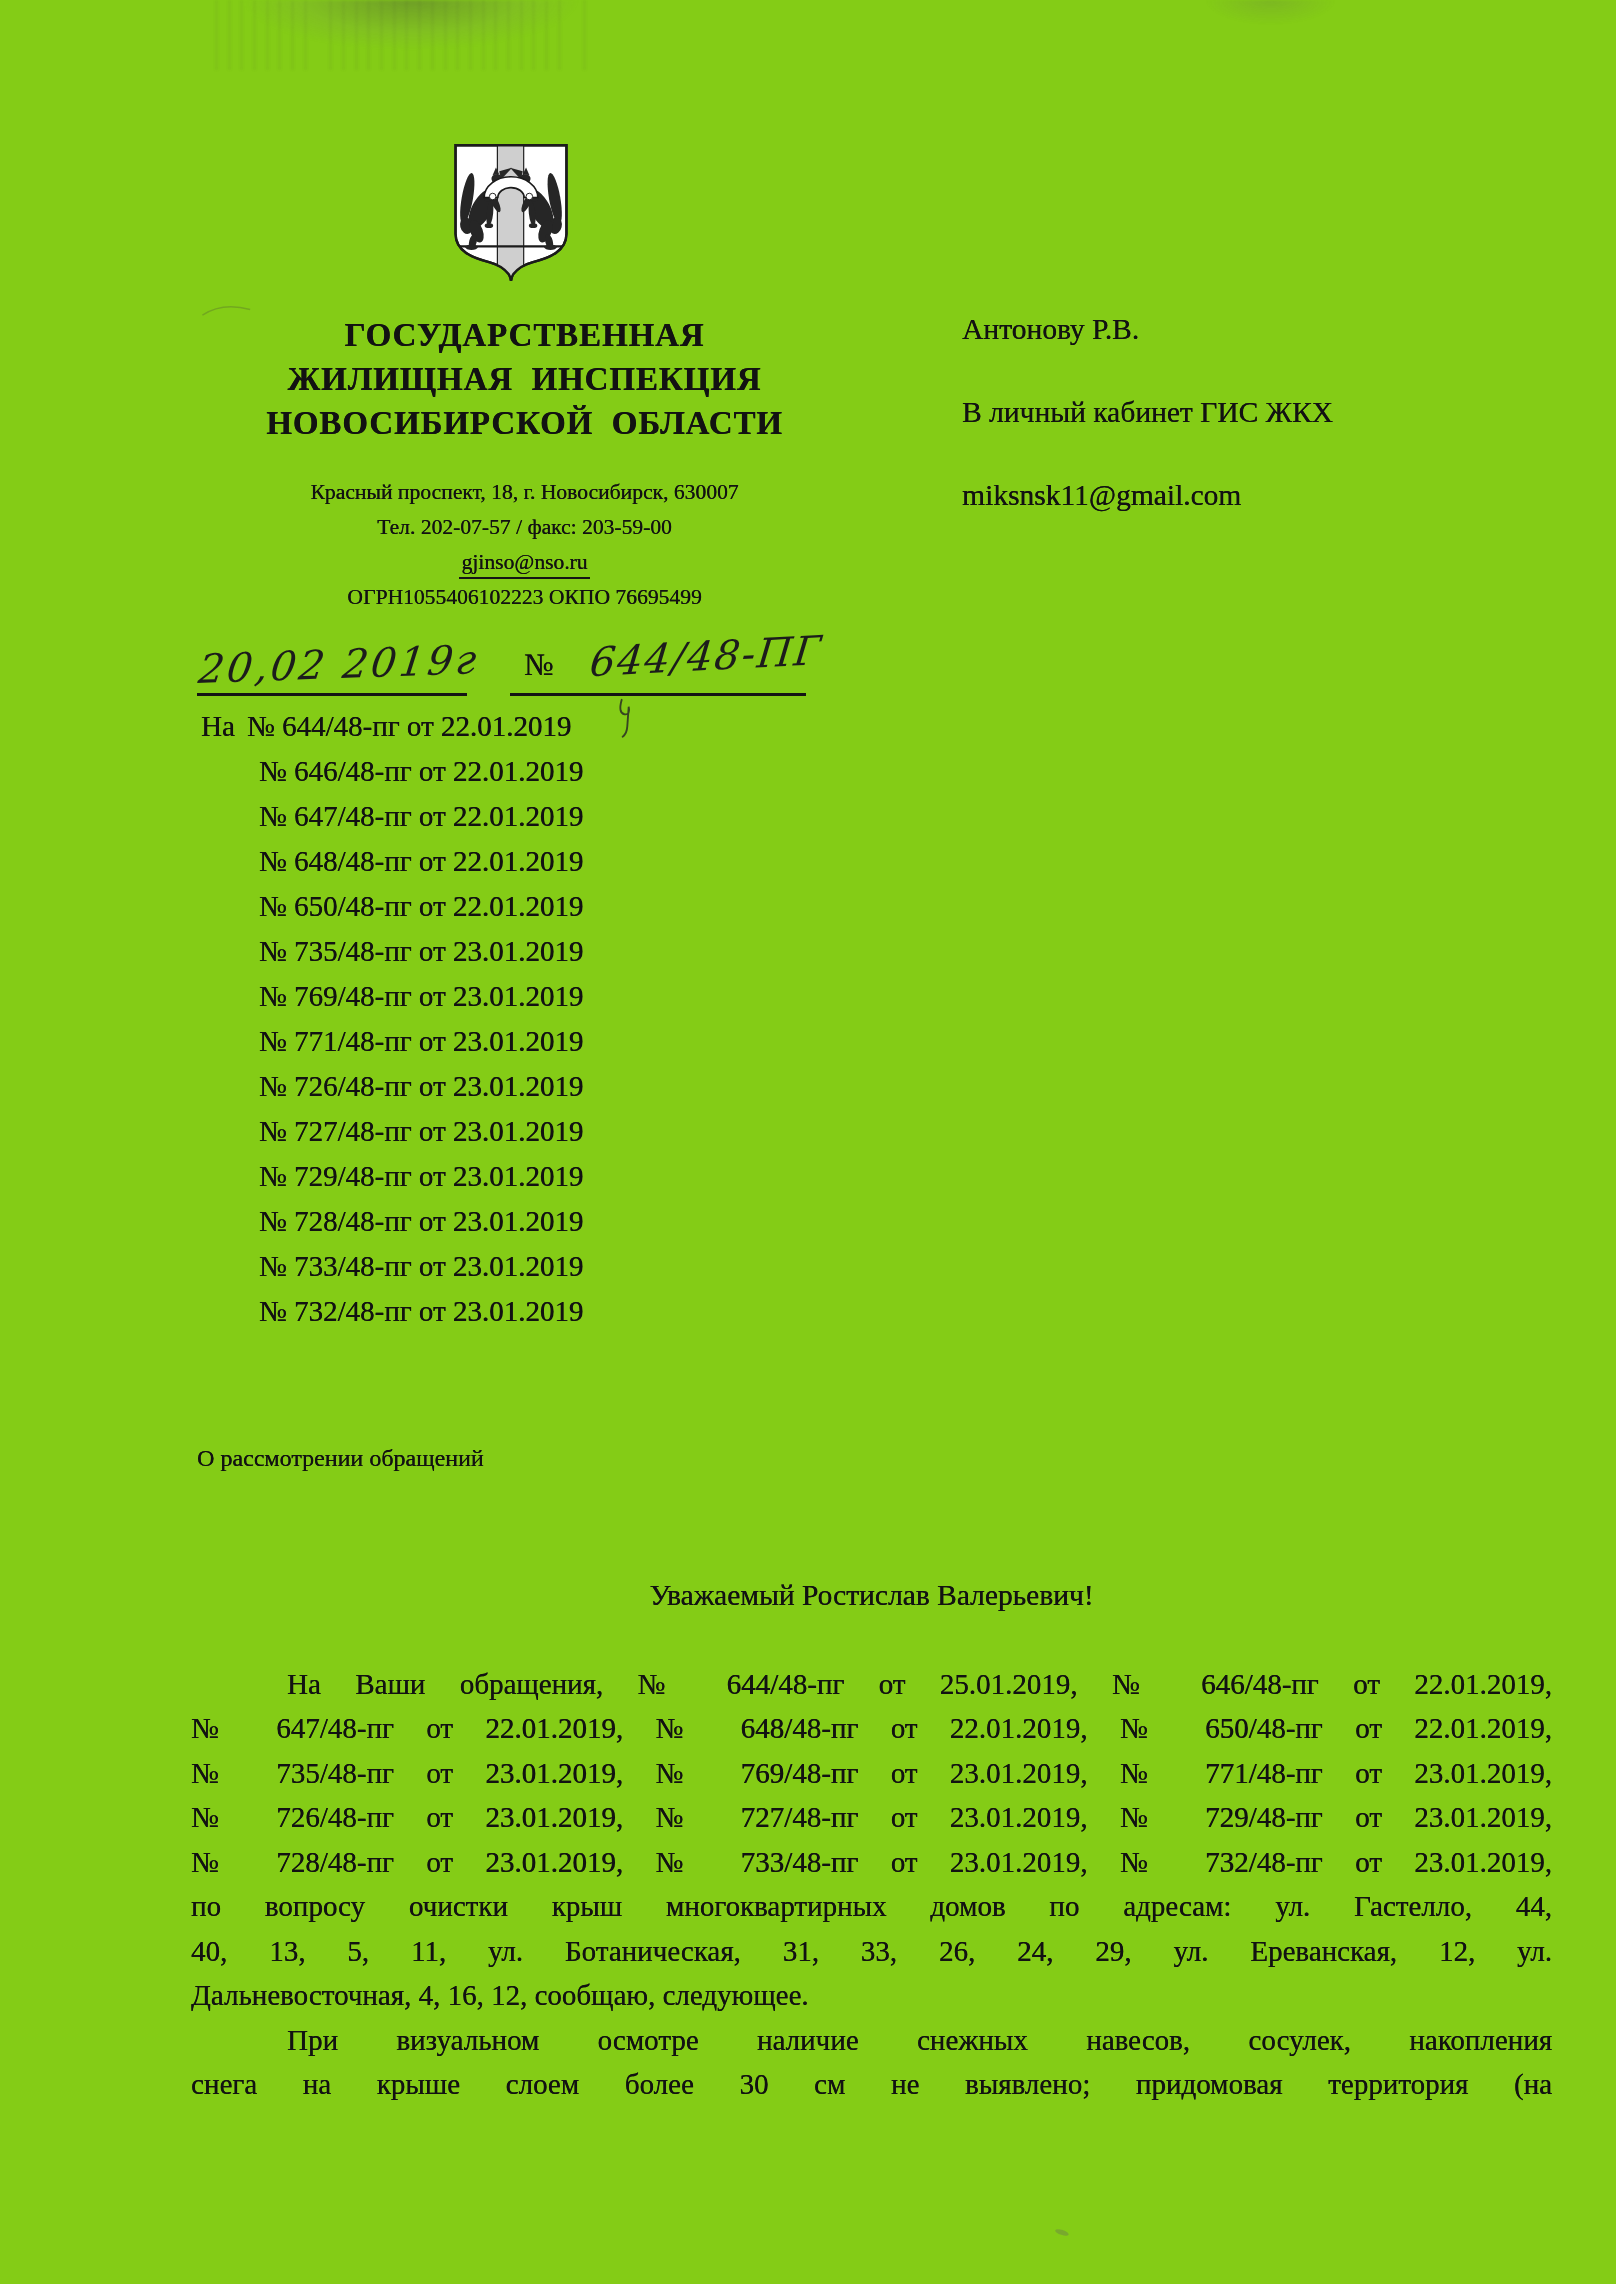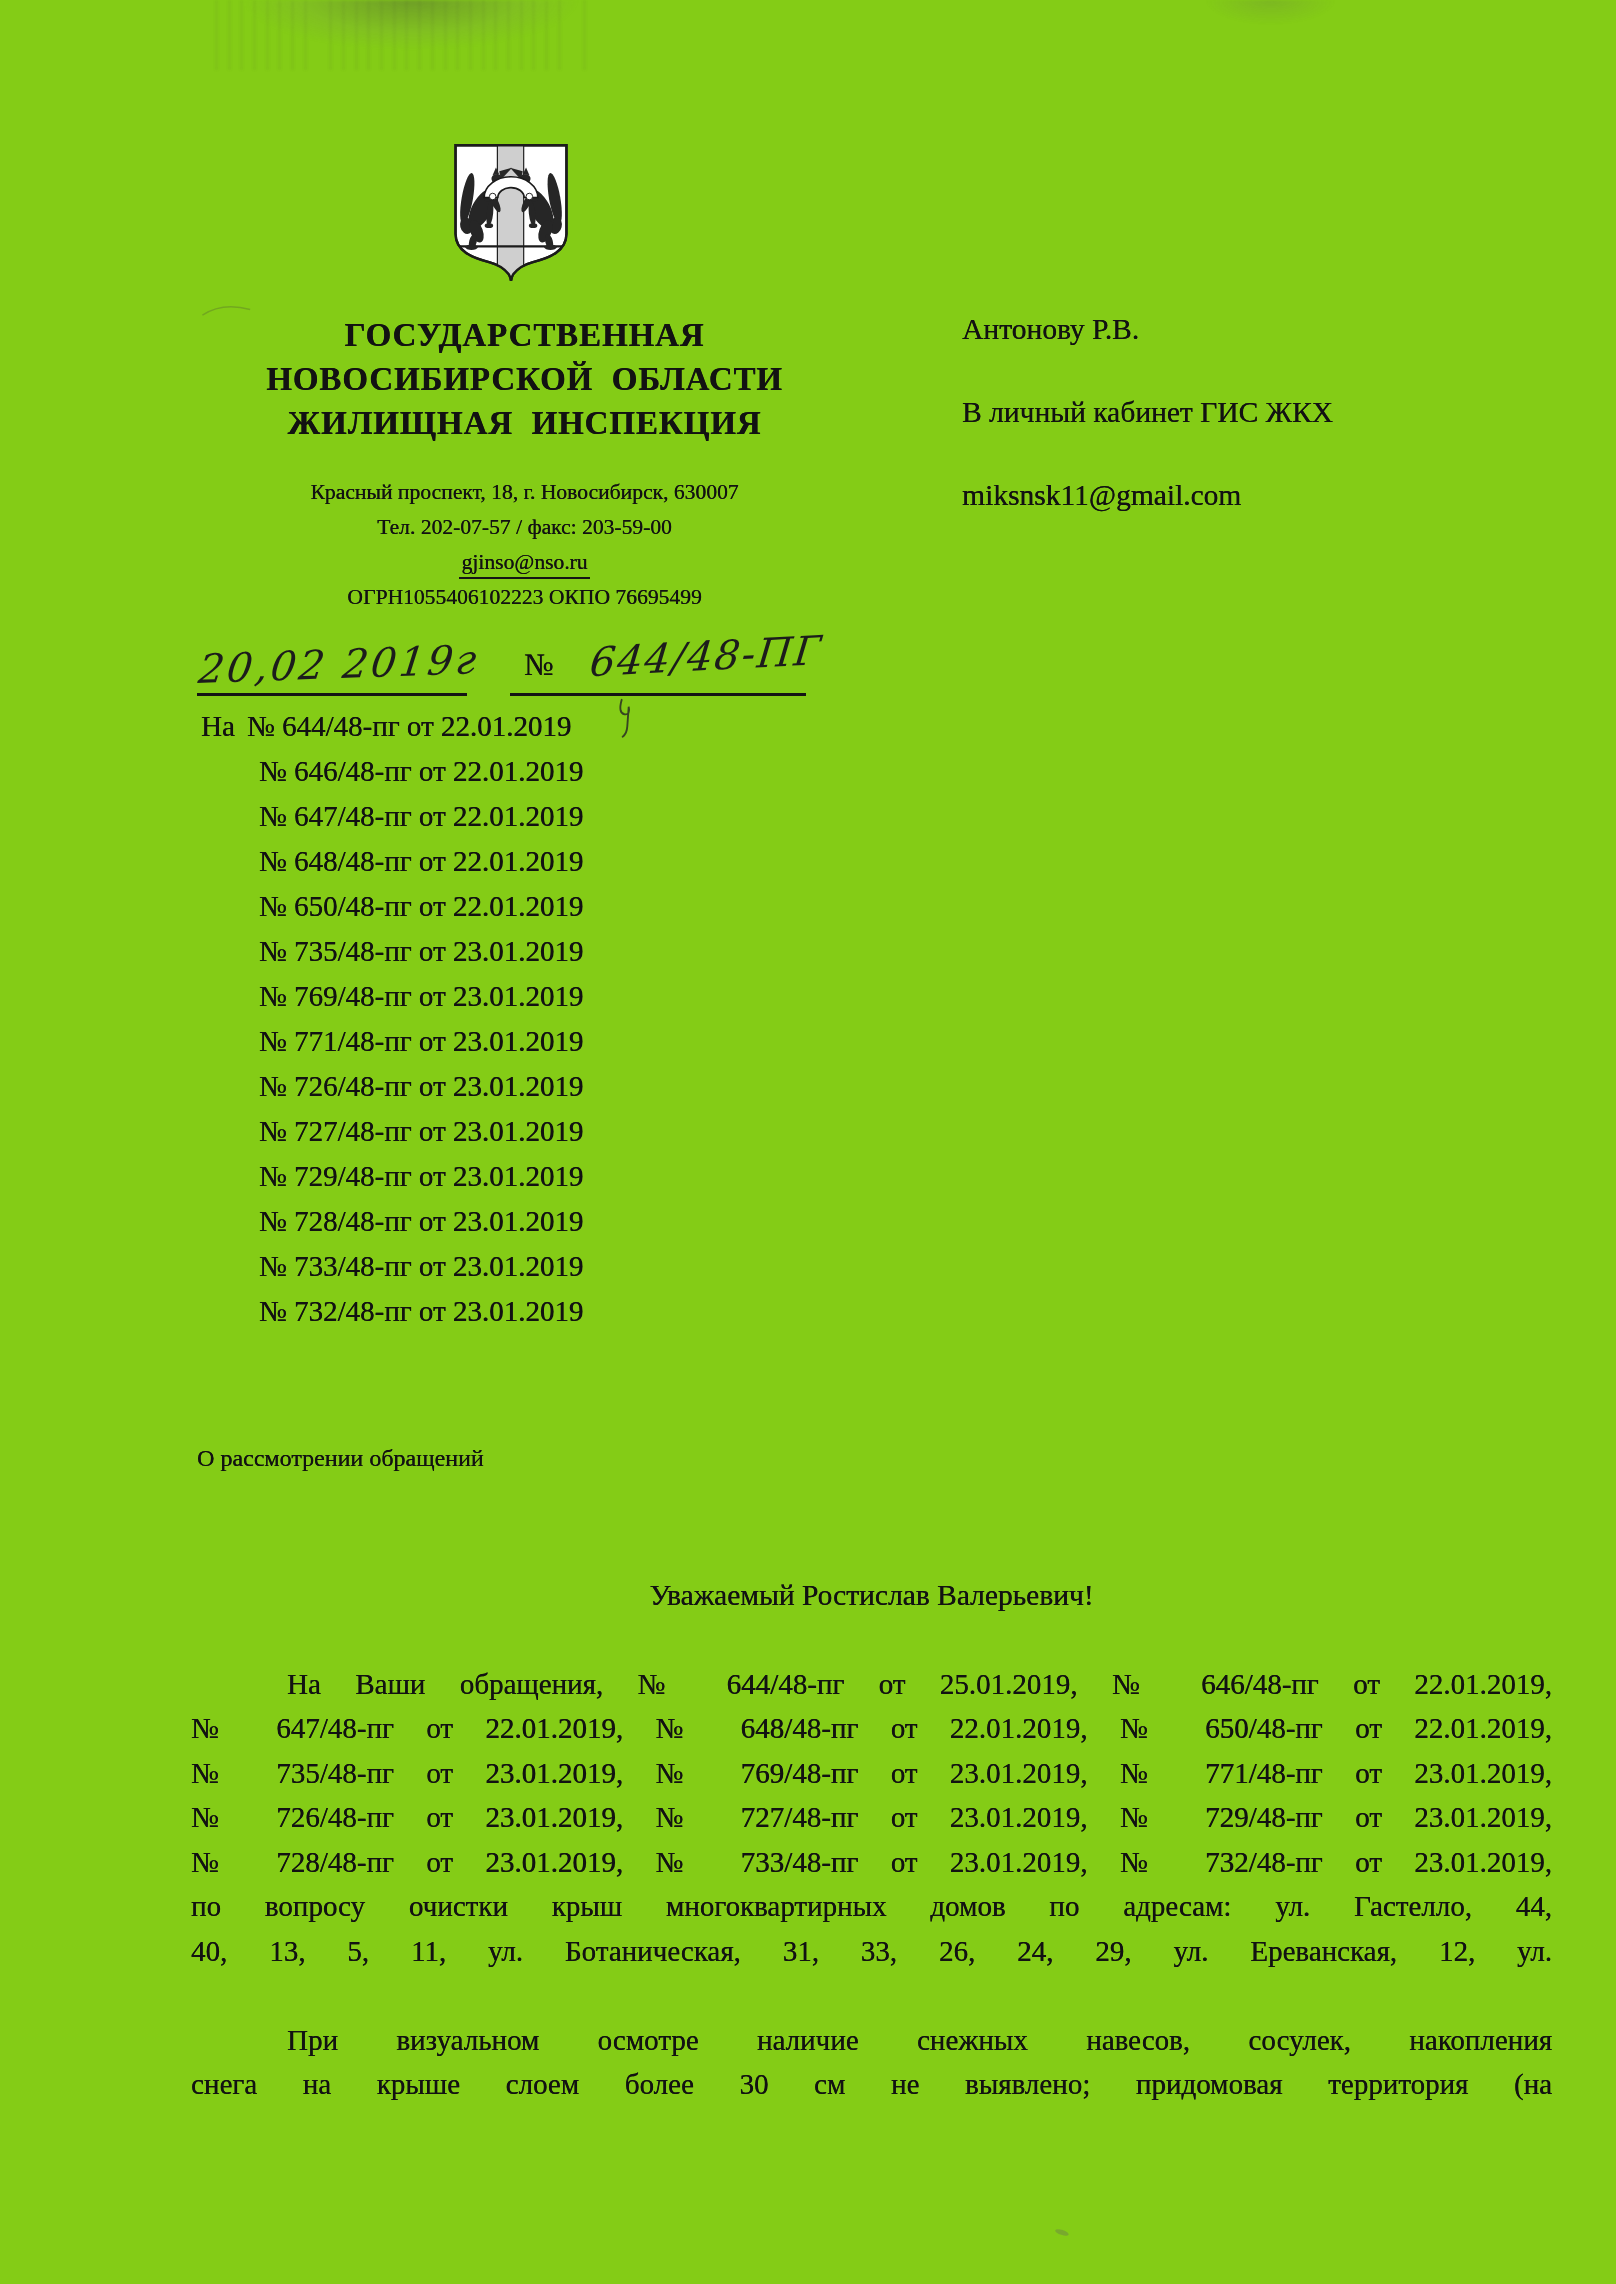--- a/index.html
+++ b/index.html
@@ -109,22 +109,22 @@
       <use href="#sable" transform="translate(250,0) scale(-1,1)"></use>
       <path d="M68,118 A57,44 0 0 1 182,118 L153,118 A28,21 0 0 0 97,118 Z" fill="#ffffff" stroke="#1b1b1b" stroke-width="3.5"></path>
       <circle cx="86" cy="116" r="7" fill="#ffffff" stroke="#1b1b1b" stroke-width="2"></circle>
       <circle cx="164" cy="116" r="7" fill="#ffffff" stroke="#1b1b1b" stroke-width="2"></circle>
     </g>
     <path d="M7,7 H243 V195 C243,232 207,247 170,256 C151,261 139,269 130,281 C127,285 126,290 125,295 C124,290 123,285 120,281 C111,269 99,261 80,256 C43,247 7,232 7,195 Z" fill="none" stroke="#1b1b1b" stroke-width="5"></path>
   </svg>
 
   <div class="org">
     <div>ГОСУДАРСТВЕННАЯ</div>
+    <div>ЖИЛИЩНАЯ ИНСПЕКЦИЯ</div>
     <div>НОВОСИБИРСКОЙ ОБЛАСТИ</div>
-    <div>ЖИЛИЩНАЯ ИНСПЕКЦИЯ</div>
   </div>
 
   <div class="addr-block">
     <div>Красный проспект, 18, г. Новосибирск, 630007</div>
     <div>Тел. 202-07-57 / факс: 203-59-00</div>
     <div><span class="uline">gjinso@nso.ru</span></div>
     <div>ОГРН1055406102223 ОКПО 76695499</div>
   </div>
 
   <div class="hw hw-date">20,02 2019г</div>
@@ -161,17 +161,18 @@
 
   <div class="greet">Уважаемый Ростислав Валерьевич!</div>
 
   <div class="bline ind" style="top:1666px"><span>На Ваши обращения, № 644/48-пг от 25.01.2019, № 646/48-пг от 22.01.2019,</span><span class="j"></span></div>
   <div class="bline" style="top:1710px"><span>№ 647/48-пг от 22.01.2019, № 648/48-пг от 22.01.2019, № 650/48-пг от 22.01.2019,</span><span class="j"></span></div>
   <div class="bline" style="top:1755px"><span>№ 735/48-пг от 23.01.2019, № 769/48-пг от 23.01.2019, № 771/48-пг от 23.01.2019,</span><span class="j"></span></div>
   <div class="bline" style="top:1799px"><span>№ 726/48-пг от 23.01.2019, № 727/48-пг от 23.01.2019, № 729/48-пг от 23.01.2019,</span><span class="j"></span></div>
   <div class="bline" style="top:1844px"><span>№ 728/48-пг от 23.01.2019, № 733/48-пг от 23.01.2019, № 732/48-пг от 23.01.2019,</span><span class="j"></span></div>
   <div class="bline" style="top:1888px"><span>по вопросу очистки крыш многоквартирных домов по адресам: ул. Гастелло, 44,</span><span class="j"></span></div>
   <div class="bline" style="top:1933px"><span>40, 13, 5, 11, ул. Ботаническая, 31, 33, 26, 24, 29, ул. Ереванская, 12, ул.</span><span class="j"></span></div>
+  <div class="bline noj" style="top:1977px"><span>Дальневосточная, 4, 16, 12, сообщаю, следующее.</span></div>
   <div class="bline ind" style="top:2022px"><span>При визуальном осмотре наличие снежных навесов, сосулек, накопления</span><span class="j"></span></div>
   <div class="bline" style="top:2066px"><span>снега на крыше слоем более 30 см не выявлено; придомовая территория (на</span><span class="j"></span></div>
 
 </div>
 
 
 </body></html>

